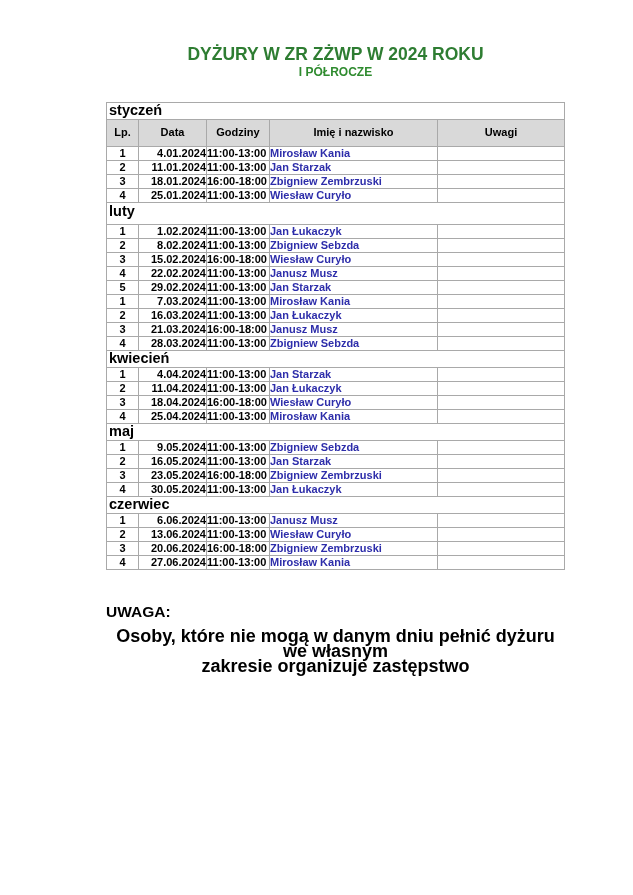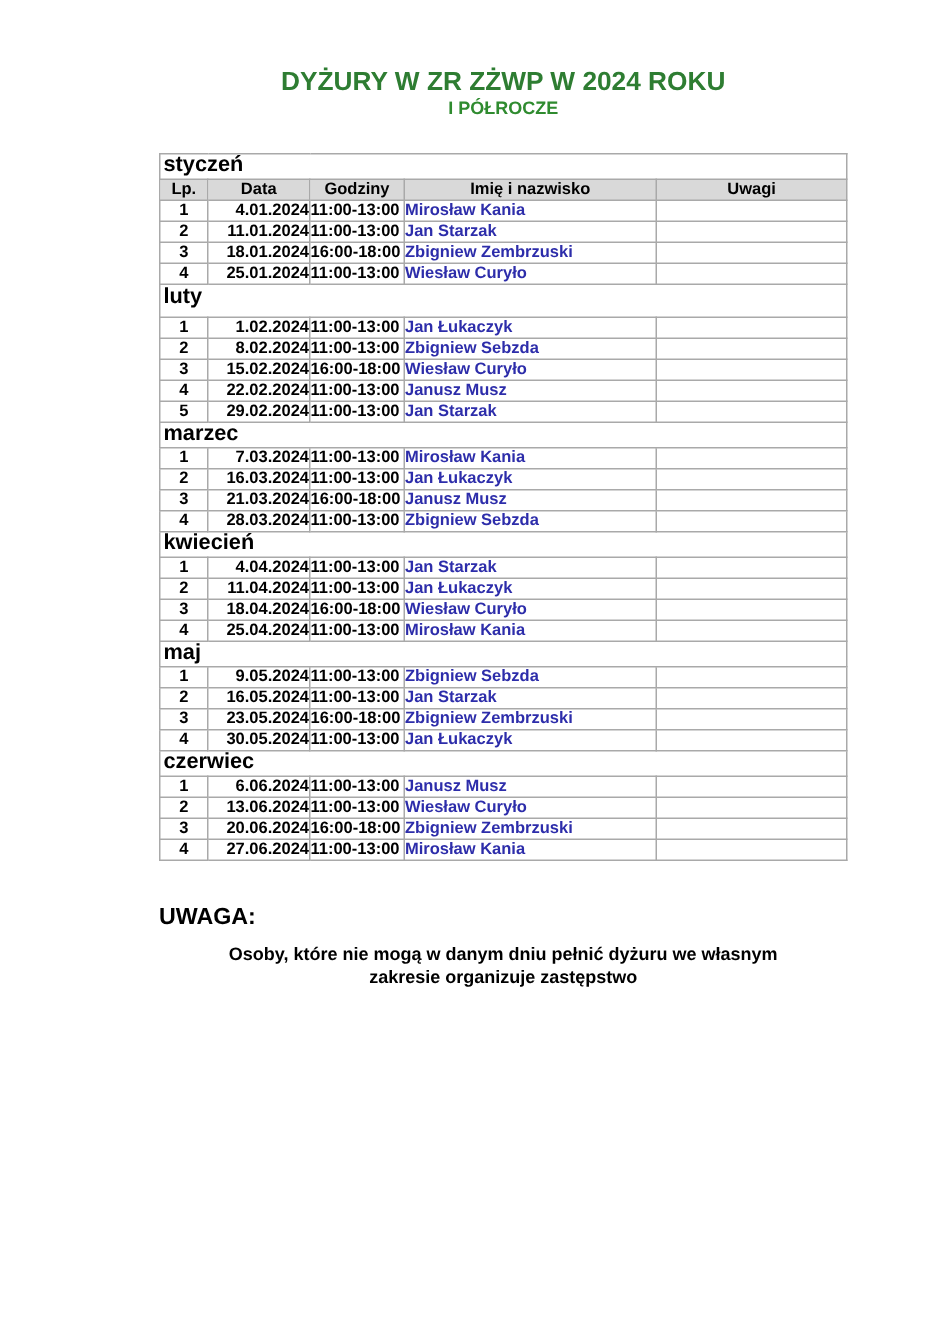--- a/index.html
+++ b/index.html
@@ -54,38 +54,38 @@
   }
   tr.month.tall td {
     height: 22px;
     vertical-align: top;
     padding-top: 1px;
   }
   tr.cols td {
     background: var(--header-bg, #d9d9d9);
     font-size: 11px;
     text-align: center;
-    height: 14px;
+    height: 27px;
   }
   tr.data td { font-size: 11px; height: 14px; }
   td.c-lp    { text-align: center; }
   td.c-date  { text-align: right; padding-right: 7px; }
   td.c-hours { padding-right: 1px; }
   td.c-name  { color: var(--name-color, #2d2daa); padding-left: 2px; }
   td.c-uwagi { }
   .uwaga {
     position: absolute;
     top: 603px; left: 63px;
     font-size: 15.5px;
   }
   .note {
     position: absolute;
     top: 629px; left: 64px; width: 457px;
     text-align: center;
-    font-size: 12px;
+    font-size: 18px;
     line-height: 15px;
   }
 </style>
 </head>
 <body>
 
 <div class="page">
 
   <div class="title">DYŻURY W ZR ZŻWP W 2024 ROKU</div>
 
@@ -169,23 +169,20 @@
           <td class="c-name">Janusz Musz</td>
           <td class="c-uwagi"></td>
         </tr>
         <tr class="data">
           <td class="c-lp">5</td>
           <td class="c-date">29.02.2024</td>
           <td class="c-hours">11:00-13:00</td>
           <td class="c-name">Jan Starzak</td>
           <td class="c-uwagi"></td>
         </tr>
-        <tr class="month">
-          <td colspan="5">marzec</td>
-        </tr>
         <tr class="data">
           <td class="c-lp">1</td>
           <td class="c-date">7.03.2024</td>
           <td class="c-hours">11:00-13:00</td>
           <td class="c-name">Mirosław Kania</td>
           <td class="c-uwagi"></td>
         </tr>
         <tr class="data">
           <td class="c-lp">2</td>
           <td class="c-date">16.03.2024</td>

